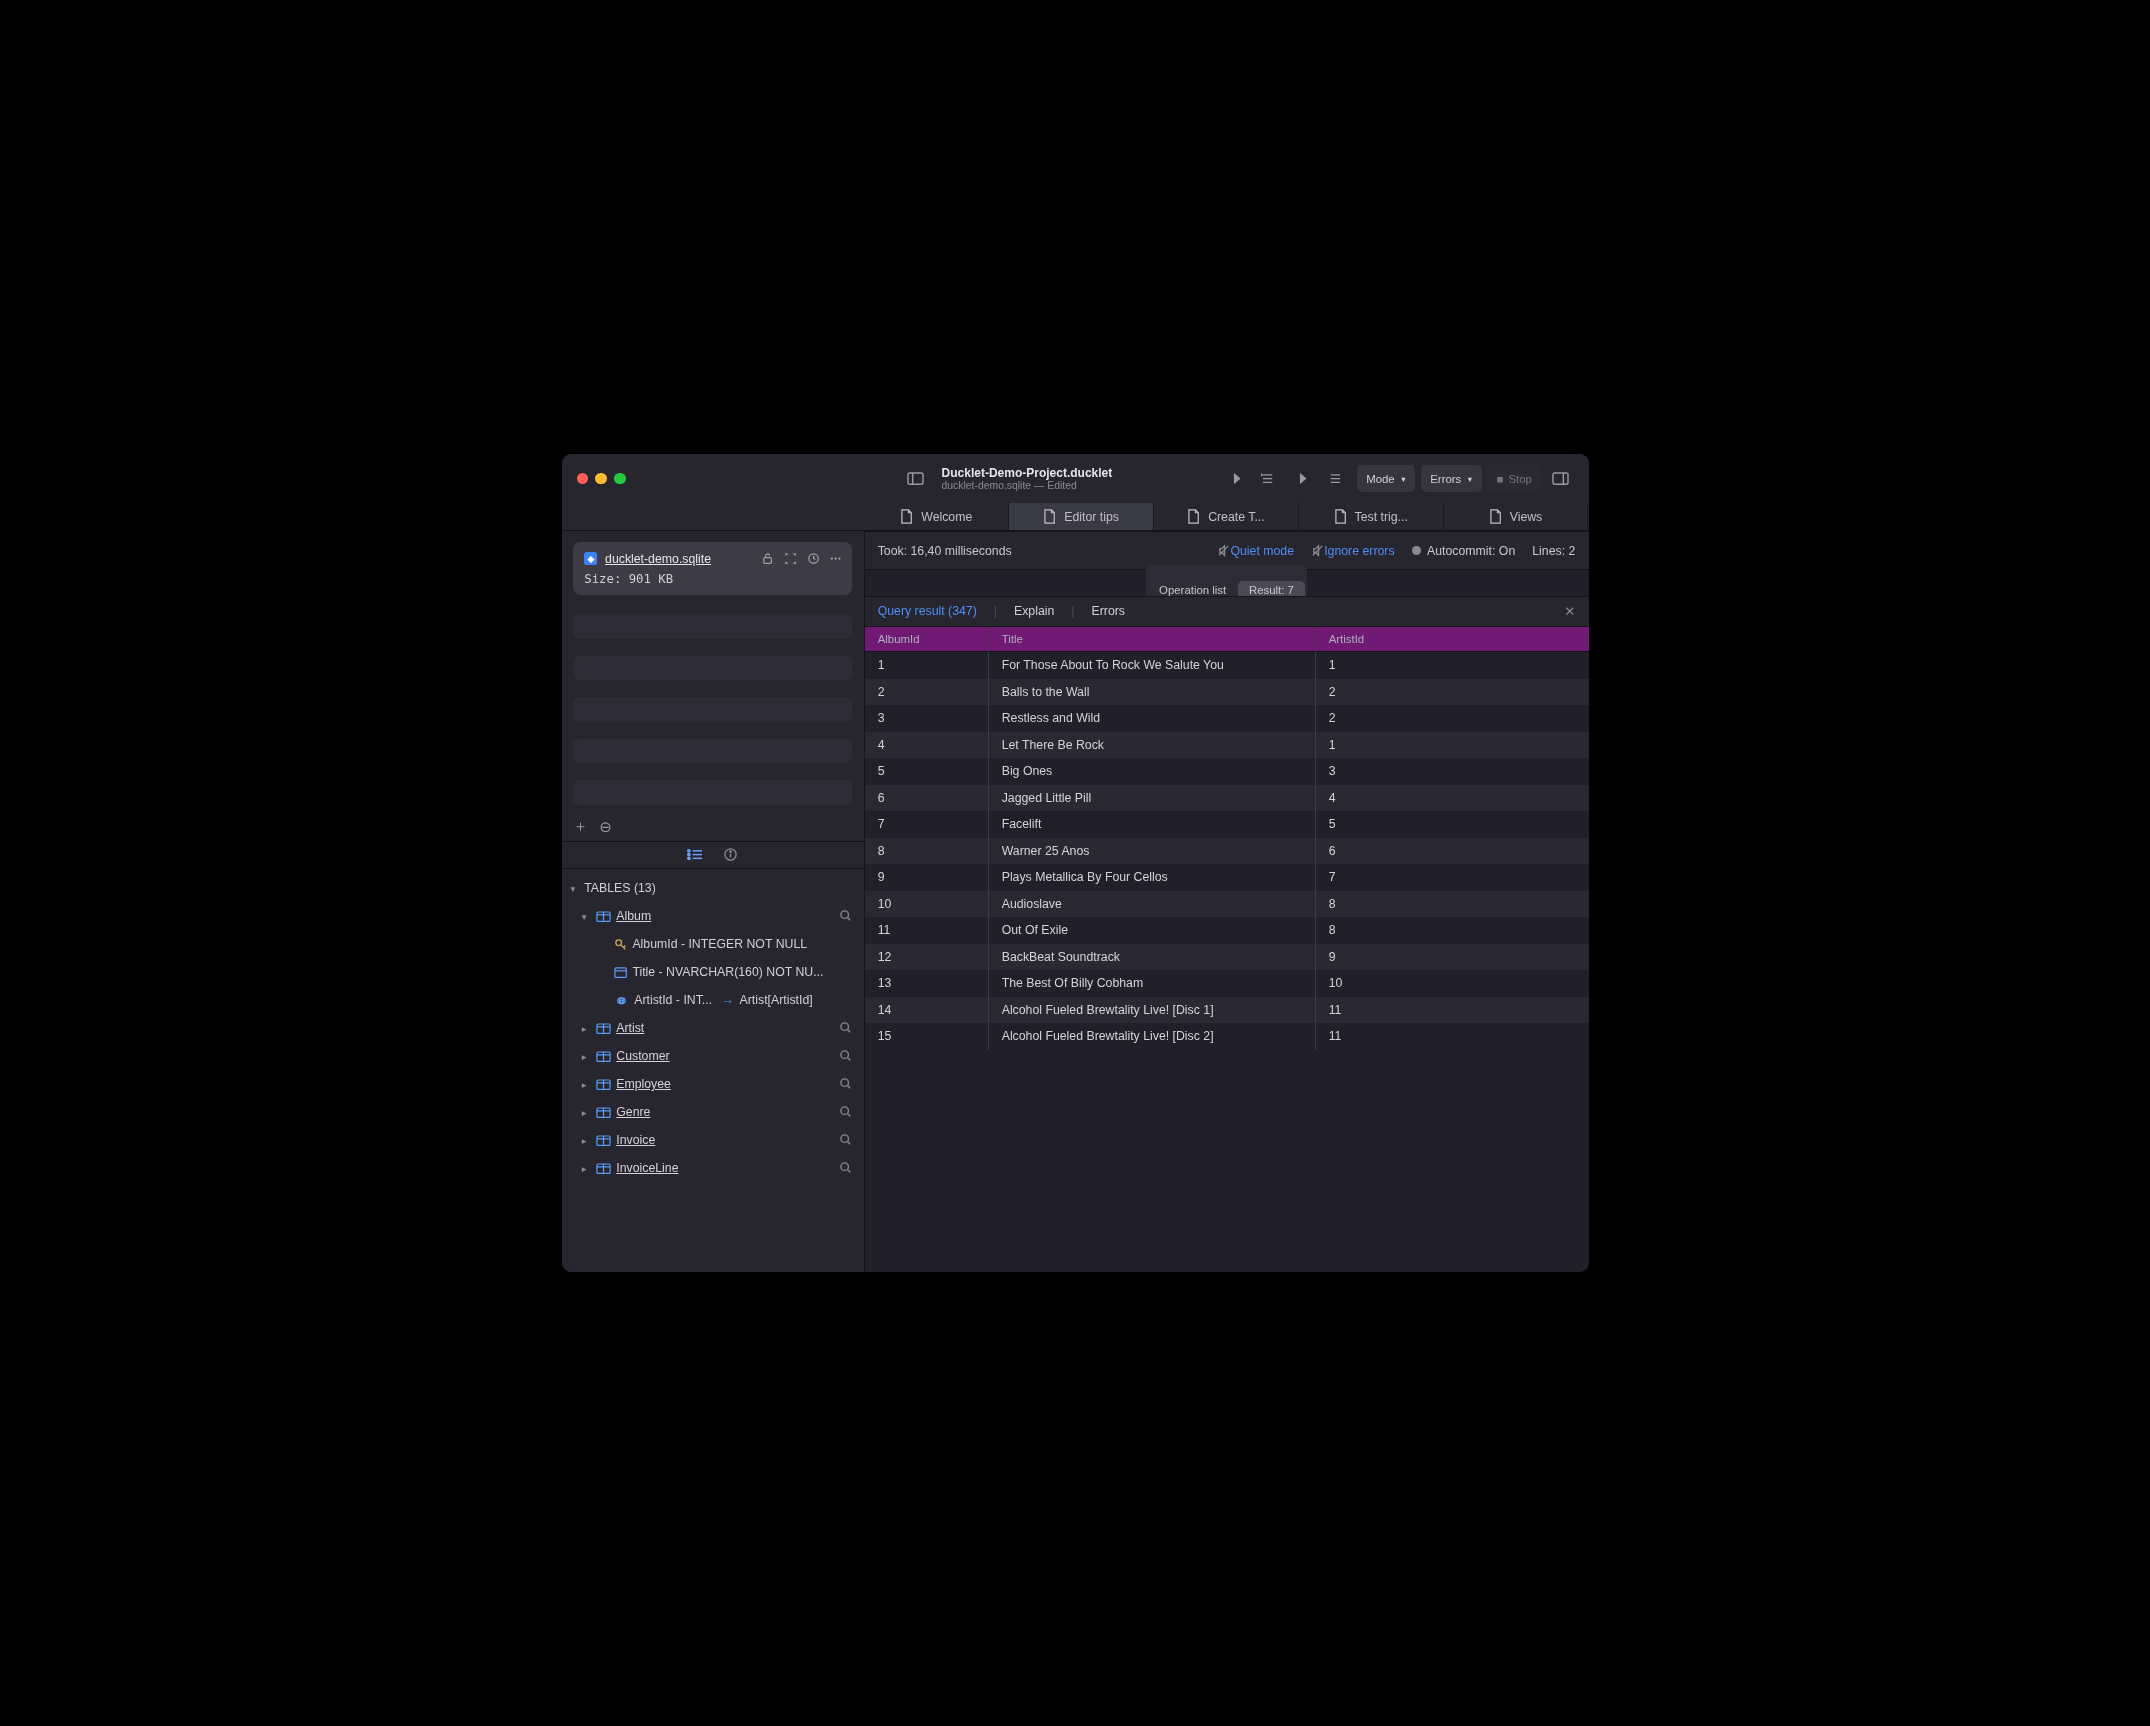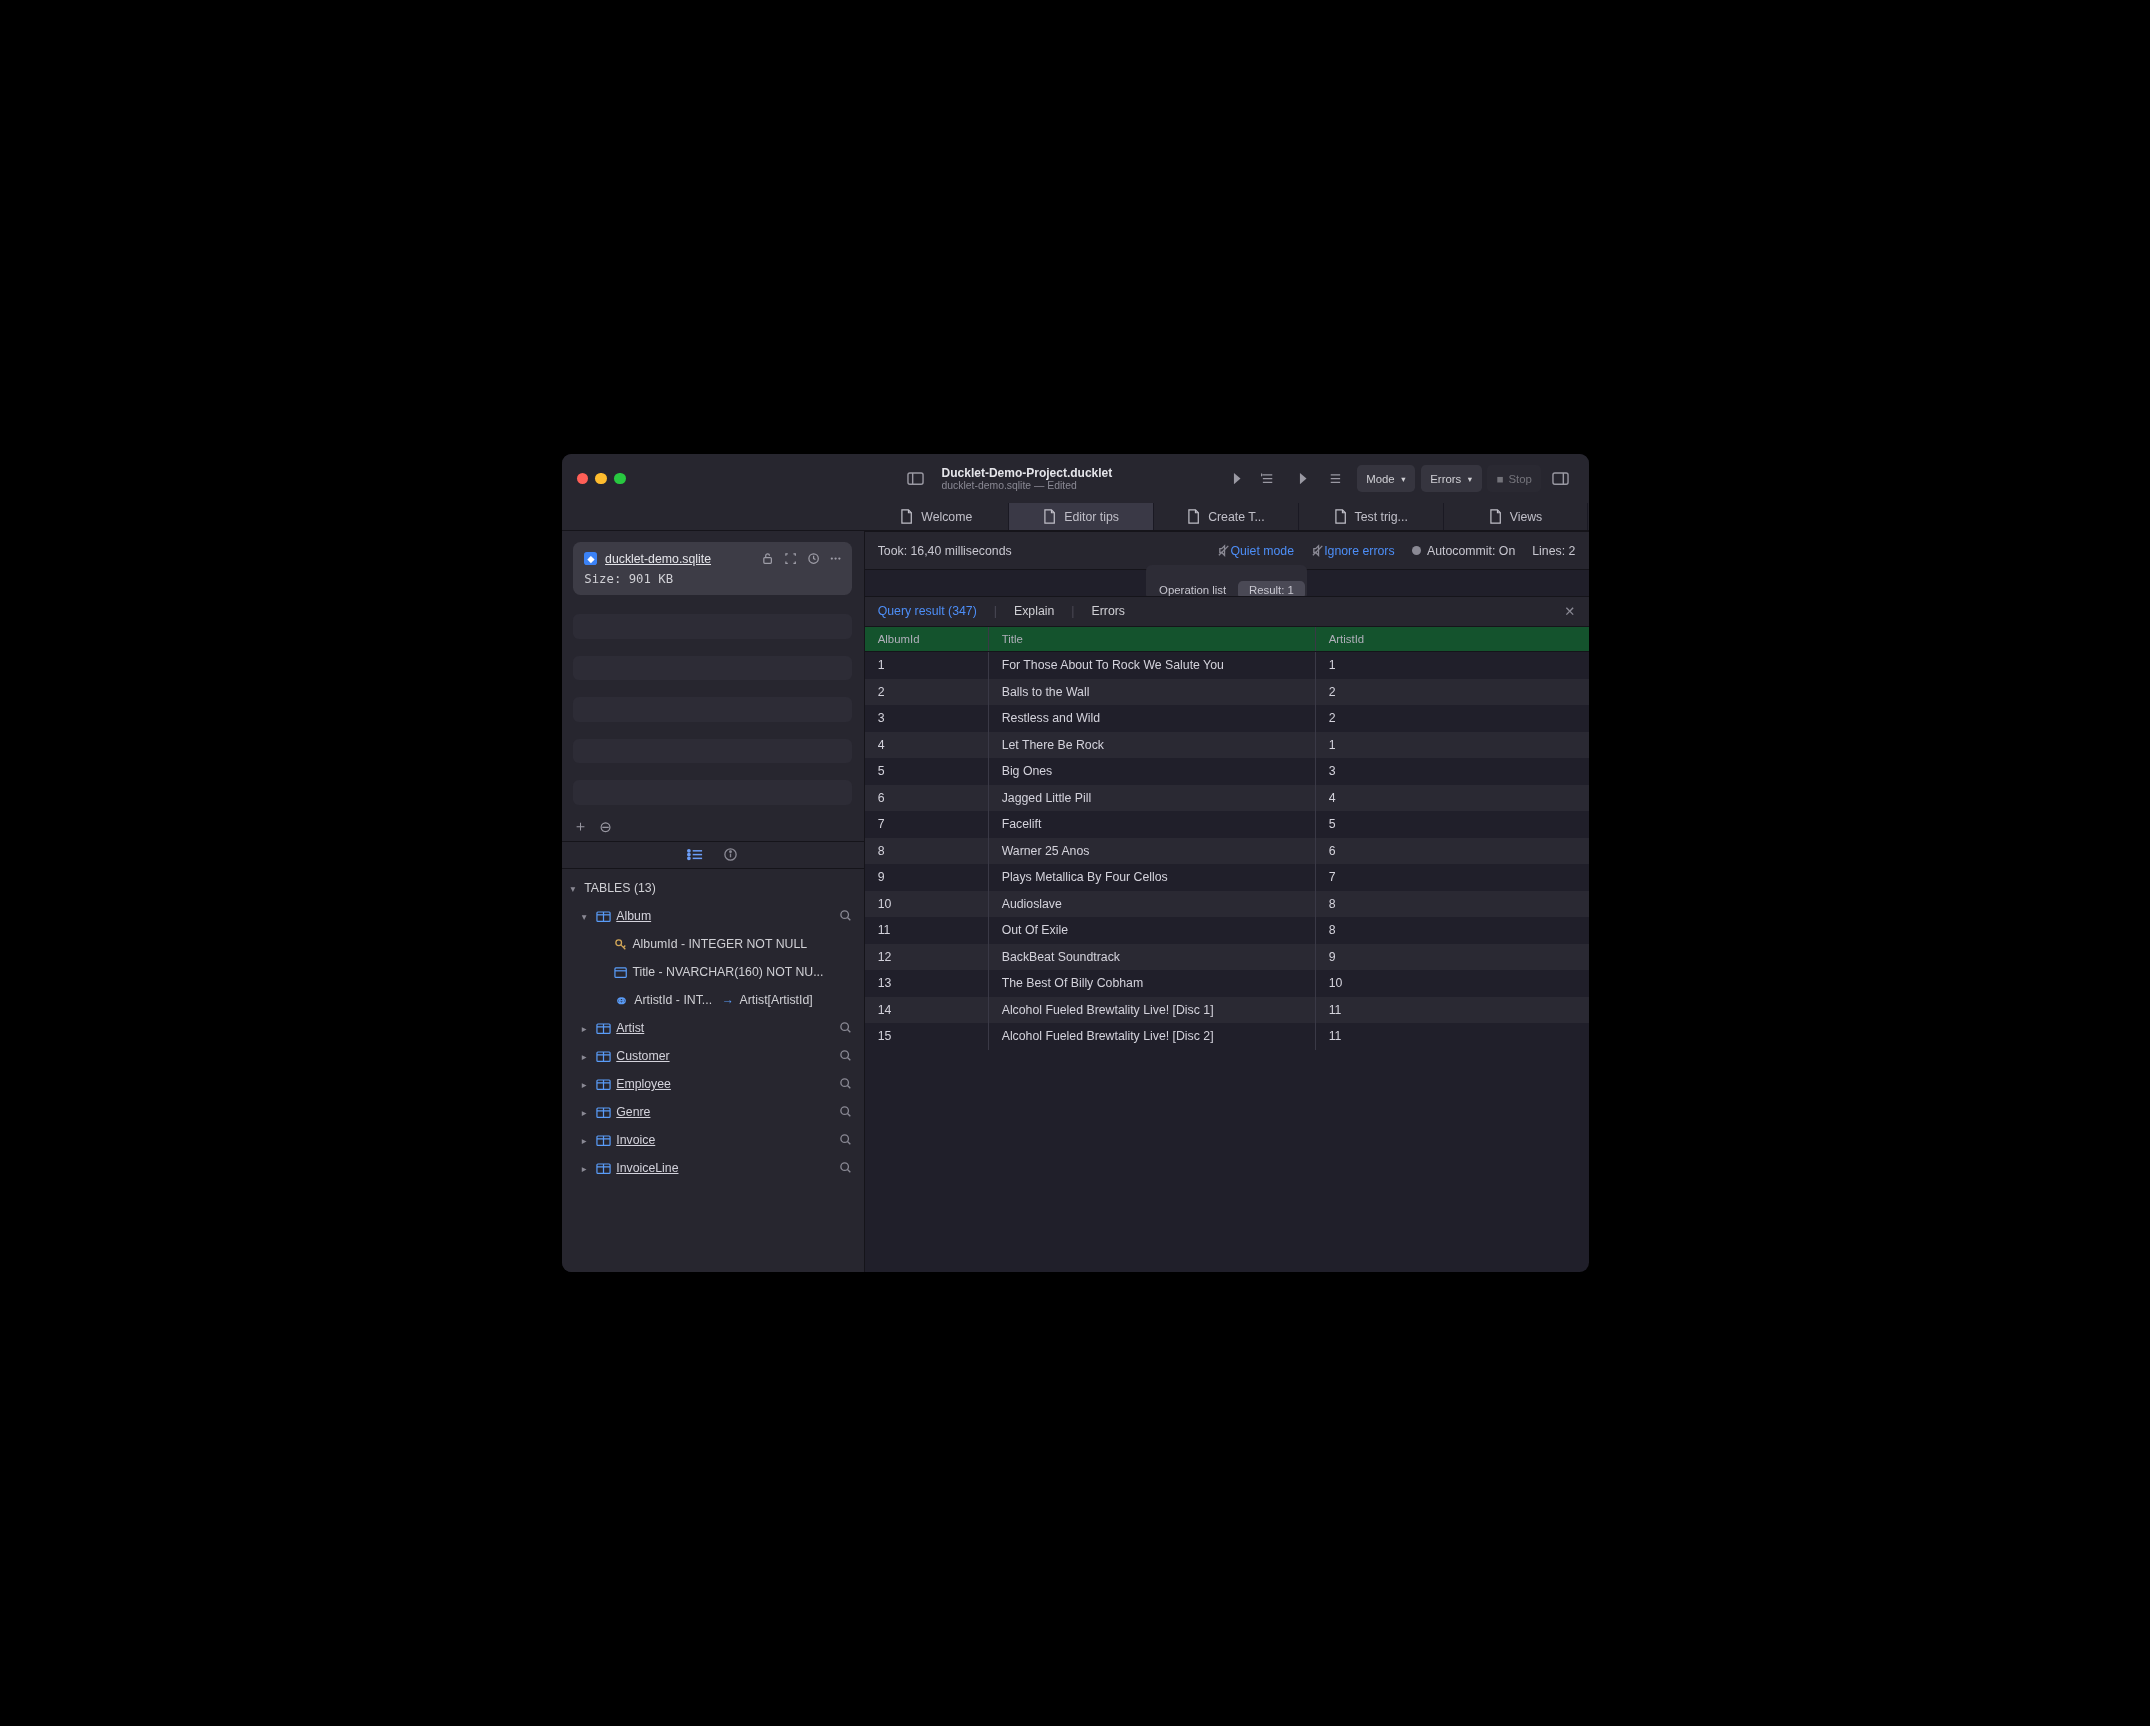--- a/index.html
+++ b/index.html
@@ -61,21 +61,21 @@
     .link-blue { color: #4d8ef7; cursor: pointer; }
     .mut { color: #8a8994; display: flex; align-items: center; gap: 0; }
     .mut svg { width: 13.2px; height: 13.2px; }
     .pilltabs { height: 26.5px; display: flex; align-items: center; justify-content: center; background: #201f2a; border-top: 0.9px solid #15141a; }
     .pill { display: flex; background: #2d2c36; border-radius: 5.7px; padding: 1.9px; }
     .pill-item { padding: 2.8px 11.4px; border-radius: 4.7px; font-size: 11.4px; color: #c8c7d0; cursor: pointer; margin-top: 14px; }
     .pill-item.active { background: #4a4955; }
     .result-head { height: 30px; background: #27262f; display: flex; align-items: center; padding: 0 13.2px; gap: 17px; font-size: 12.3px; border-top: 0.9px solid #15141a; }
     .result-head .active-r { color: #4d8ef7; }
     .result-head .close { margin-left: auto; color: #8a8994; cursor: pointer; font-size: 13.2px; }
-    .table-head { height: 26.5px; display: flex; background: #14532d; border-top: 0.9px solid #15141a; border-bottom: 0.9px solid #15141a; font-size: 11.4px; color: #b0afba; }
+    .table-head { height: 26.5px; display: flex; background: #701a75; border-top: 0.9px solid #15141a; border-bottom: 0.9px solid #15141a; font-size: 11.4px; color: #b0afba; }
     .th, .td { display: flex; align-items: center; padding: 0 13.2px; }
     .c0 { width: 123px; } .c1 { flex: 1; border-left: 0.9px solid #3a3946; } .c2 { width: 274px; border-left: 0.9px solid #3a3946; }
     .table-body { flex: 1; overflow: auto; }
     .tr { height: 26.5px; display: flex; font-size: 12.3px; color: #d4d3dc; }
     .tr:nth-child(even) { background: #2a2933; }
     .tr.last { border-bottom-left-radius: 9.5px; border-bottom-right-radius: 9.5px; }
     .sep { color: #4a4955; }
     svg { display: block; }
   </style>
 </head>
@@ -454,21 +454,21 @@
         <span style="display:flex; align-items:center; gap:6px;">
           <span style="width:9.5px;height:9.5px;border-radius:50%;background:#8a8994;"></span>
           <span>Autocommit: On</span>
         </span>
         <span>Lines: 2</span>
       </div>
 
       <div class="pilltabs">
         <div class="pill">
           <div class="pill-item">Operation list</div>
-          <div class="pill-item active">Result: 1</div>
+          <div class="pill-item active">Result: 7</div>
         </div>
       </div>
 
       <div class="result-head">
         <span class="active-r">Query result (347)</span>
         <span class="sep">|</span>
         <span>Explain</span>
         <span class="sep">|</span>
         <span>Errors</span>
         <span class="close">✕</span>

